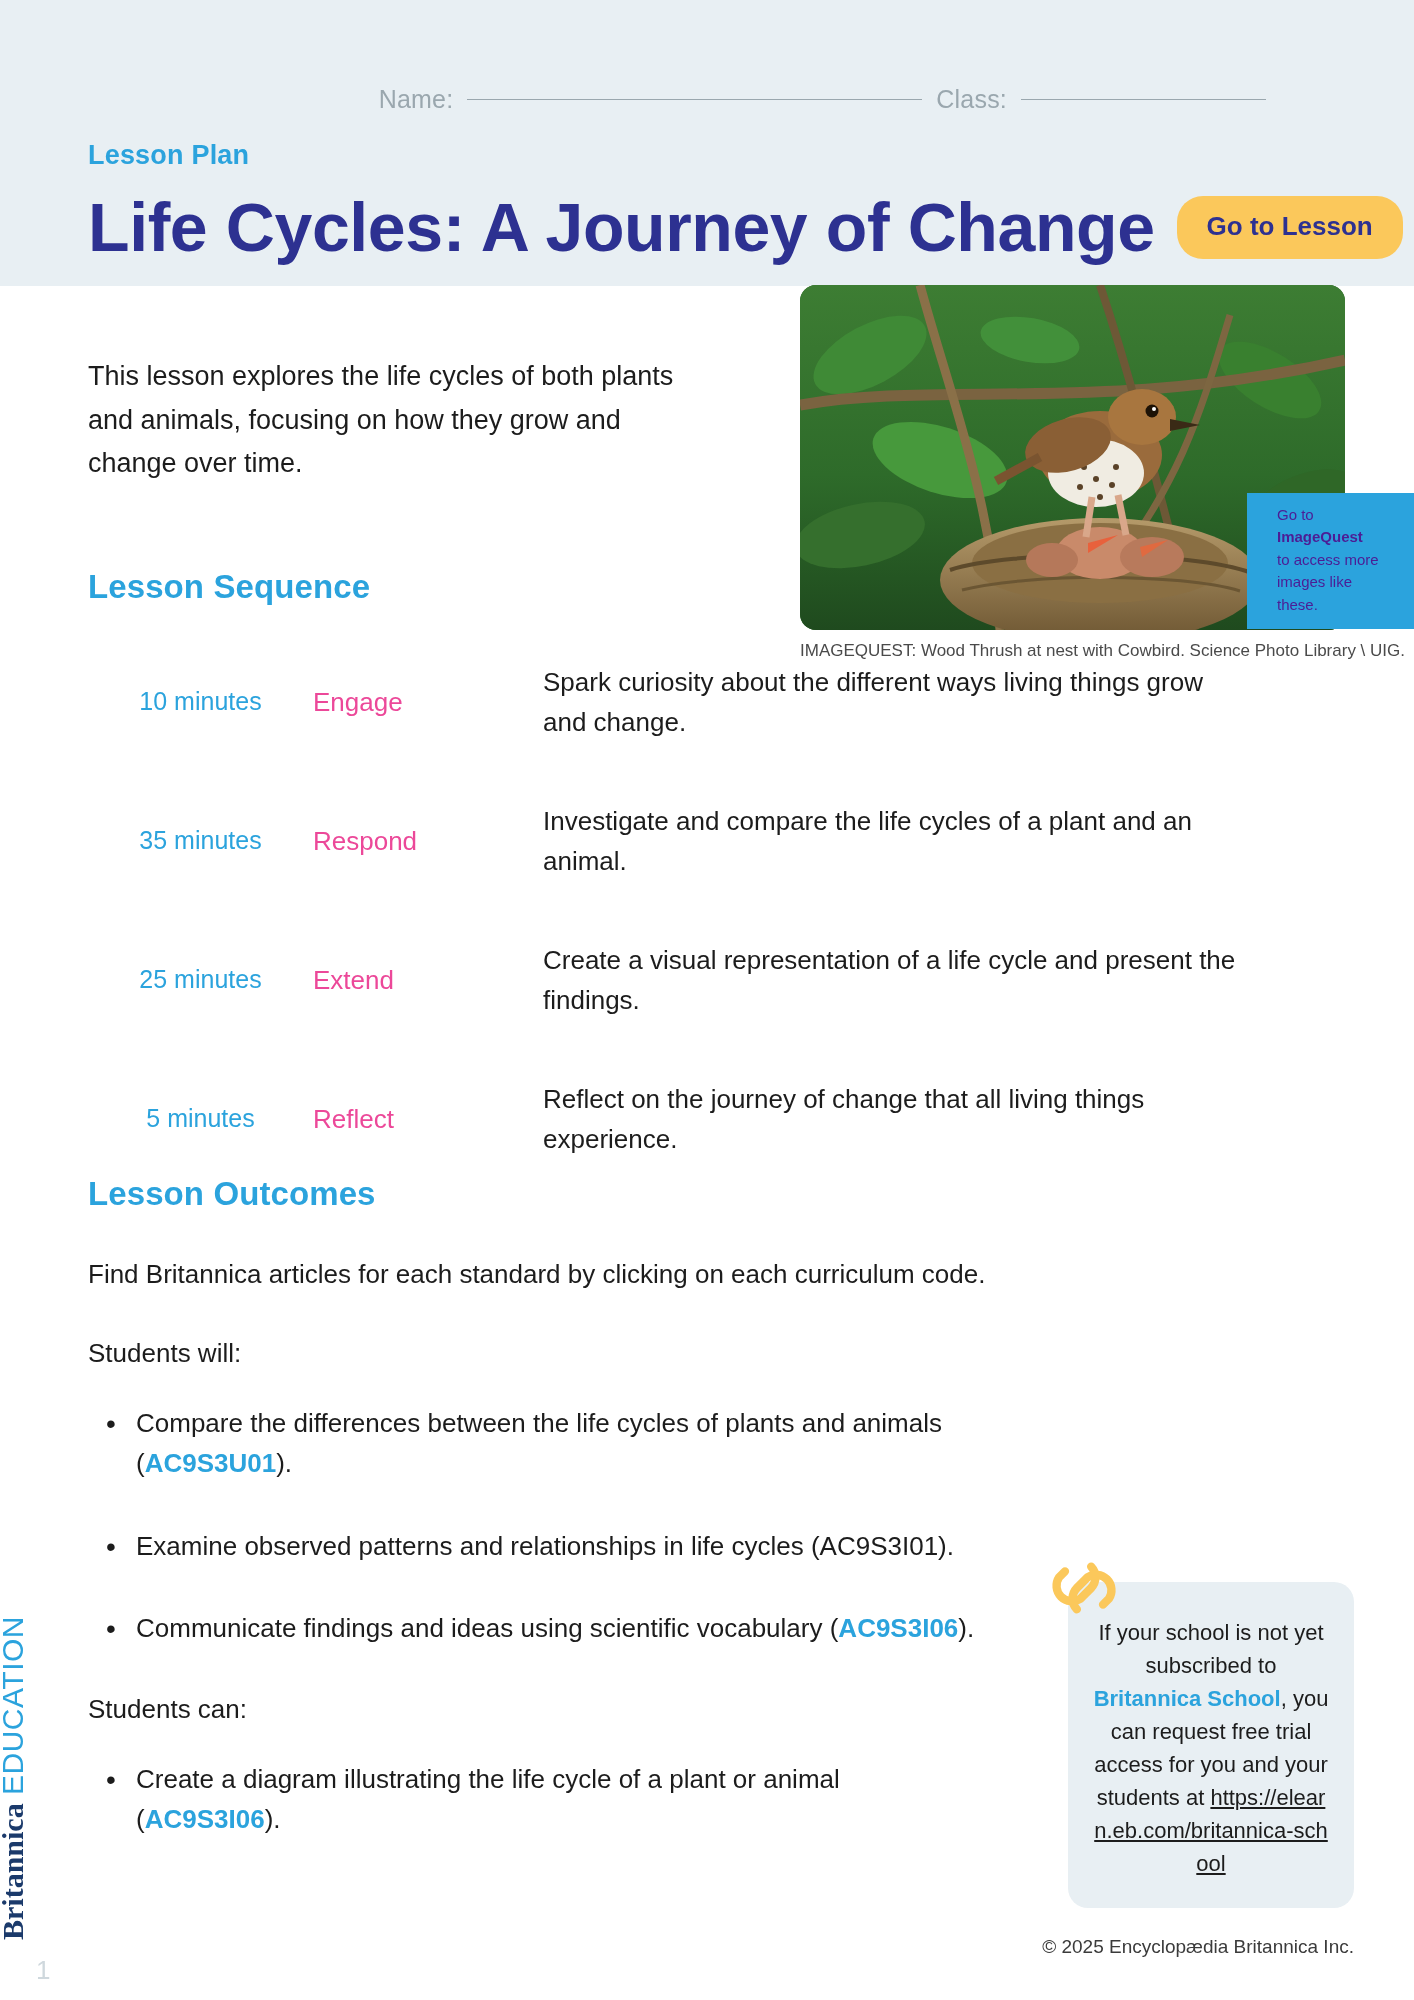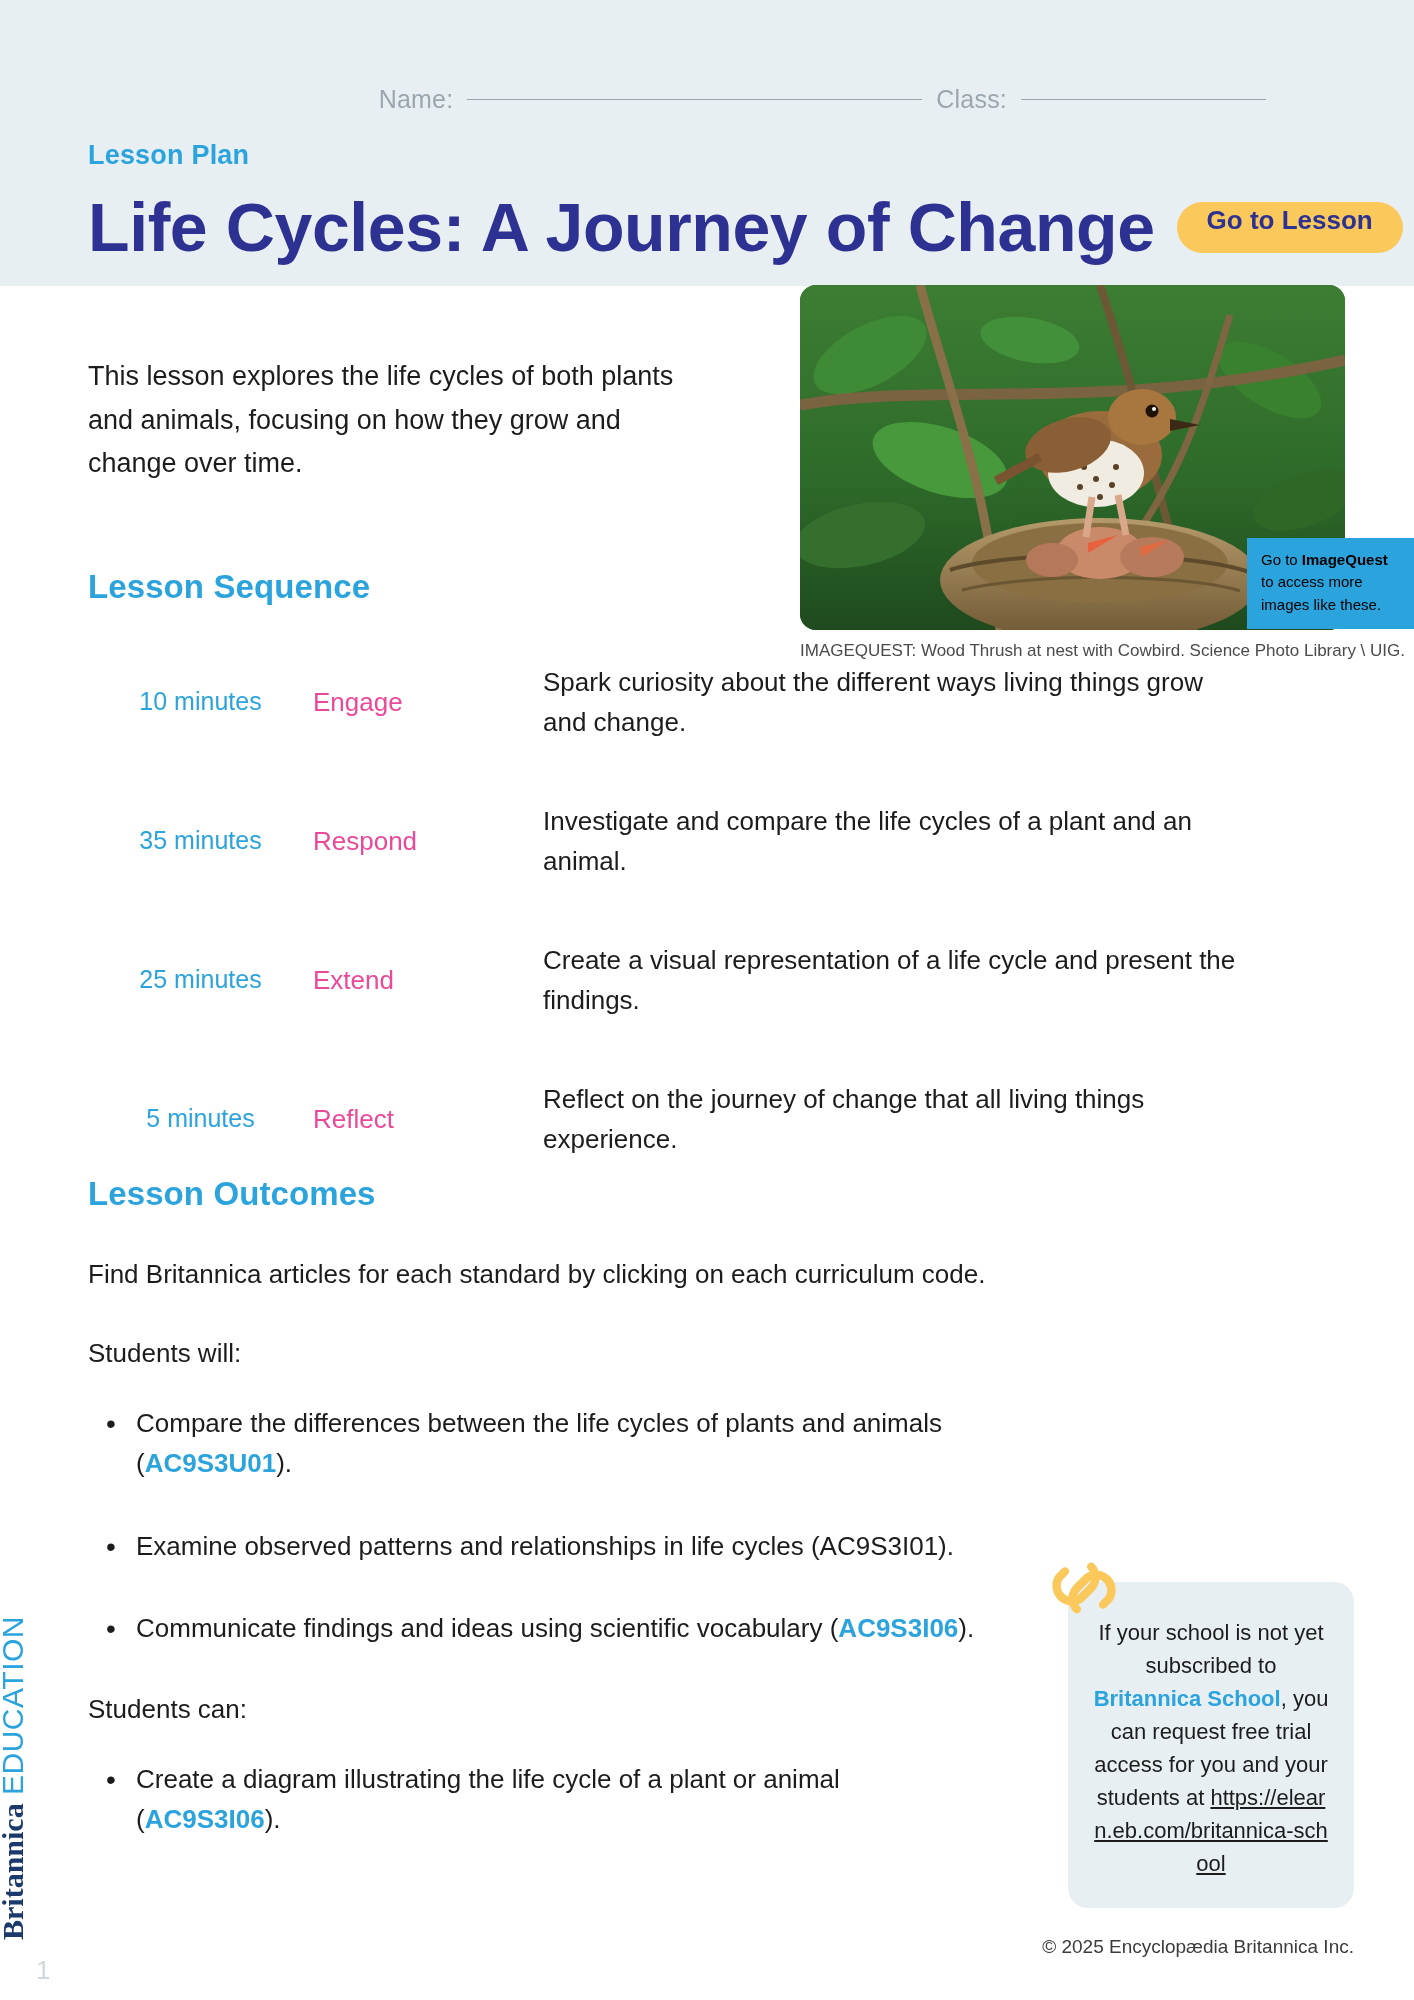--- a/index.html
+++ b/index.html
@@ -73,21 +73,21 @@
     letter-spacing: -.4px;
     white-space: nowrap;
   }
   .cta-button {
     background: #fbc85b;
     color: #2d3191;
     font-size: 26px;
     font-weight: bold;
     border: none;
     border-radius: 26px;
-    padding: 3px 30px 17px;
+    padding: 15px 30px 17px;
     white-space: nowrap;
     cursor: pointer;
     font-family: "Liberation Sans", sans-serif;
   }
 
   
   .intro {
     position: absolute;
     left: 88px; top: 355px;
     width: 600px;
@@ -110,22 +110,22 @@
     overflow: hidden;
     background: #2e6b2a;
   }
   .hero svg { display: block; width: 100%; height: 100%; }
 
   .iq-badge {
     position: absolute;
     right: -70px; bottom: 32px;
     width: 168px;
     background: #2ba3dd;
-    color: #000000;
-    padding: 11px 14px 13px;
+    color: #4c1d95;
+    padding: 11px 30px 13px;
     font-size: 15px;
     line-height: 1.5;
   }
   .iq-badge b { font-weight: bold; }
 
   .hero-caption {
     margin-top: 11px;
     font-size: 17px;
     color: #4a4a4a;
     text-align: right;

